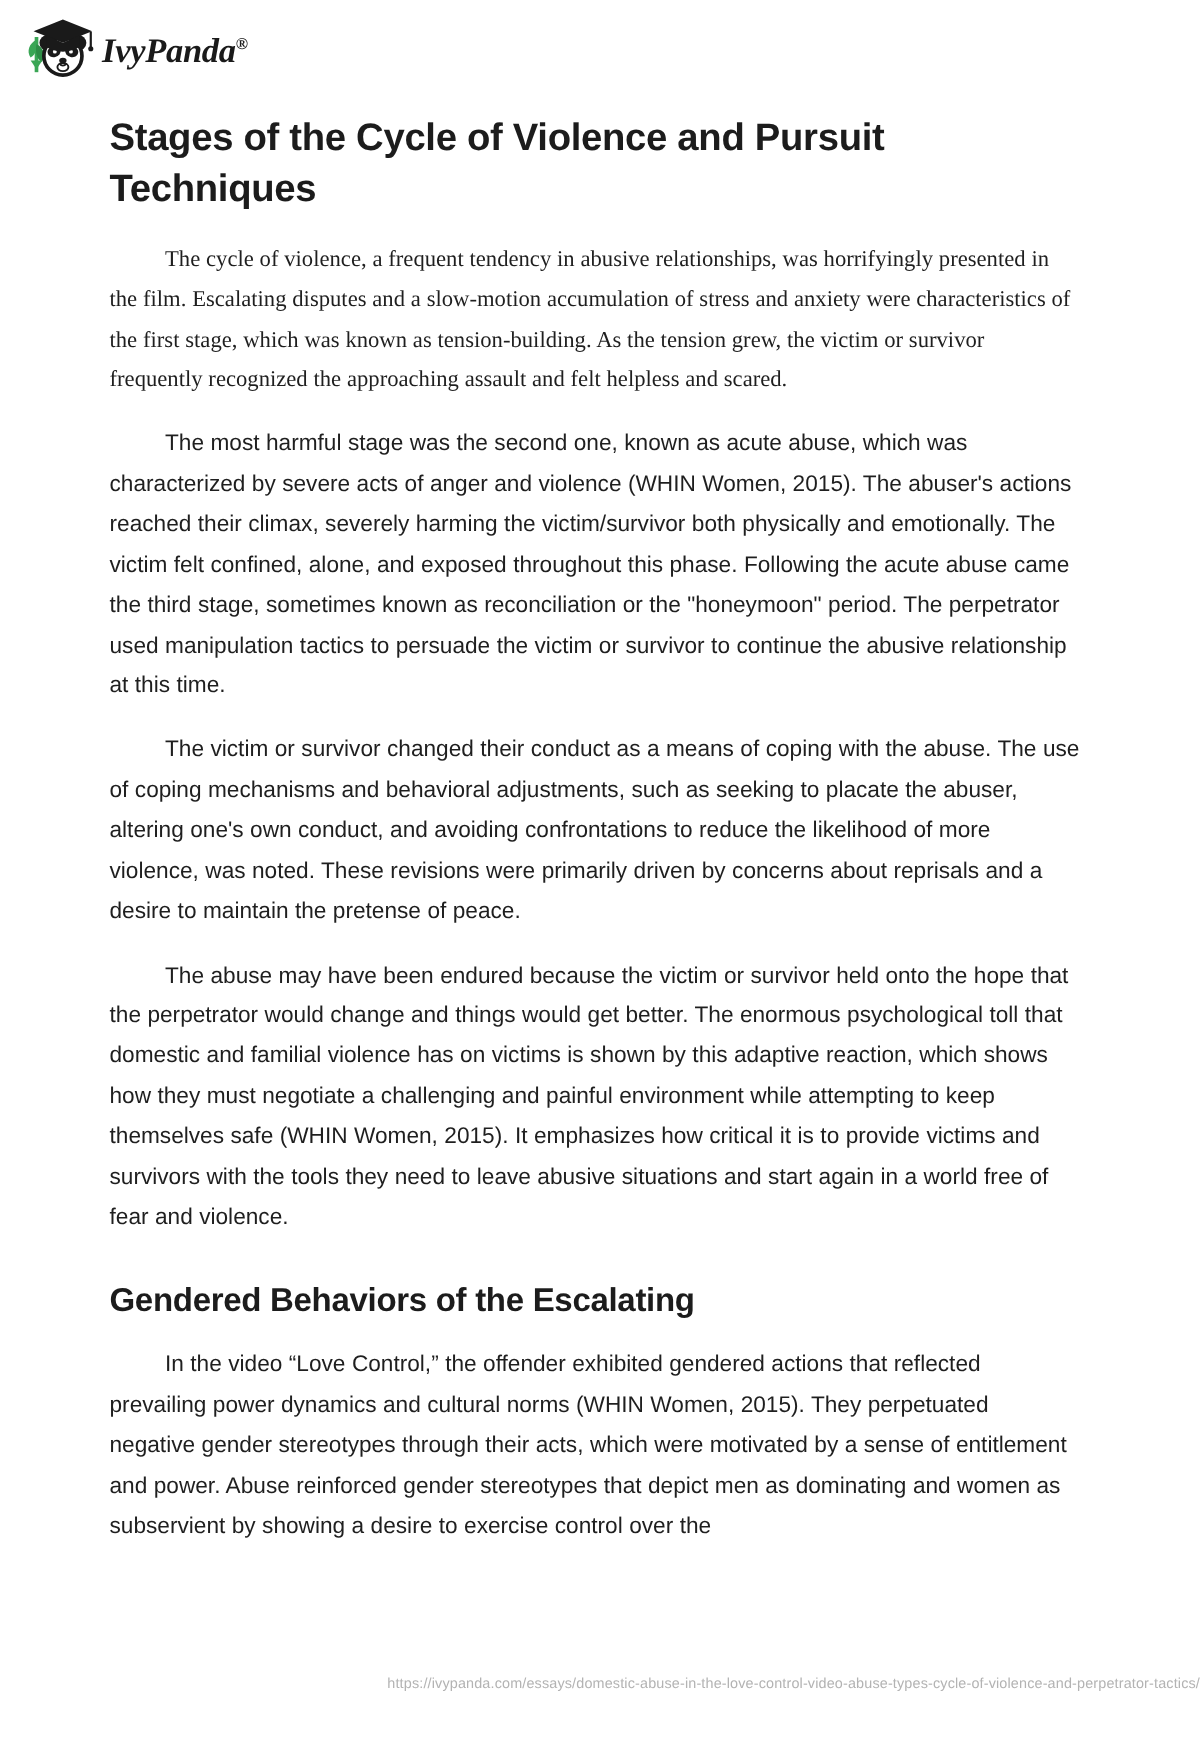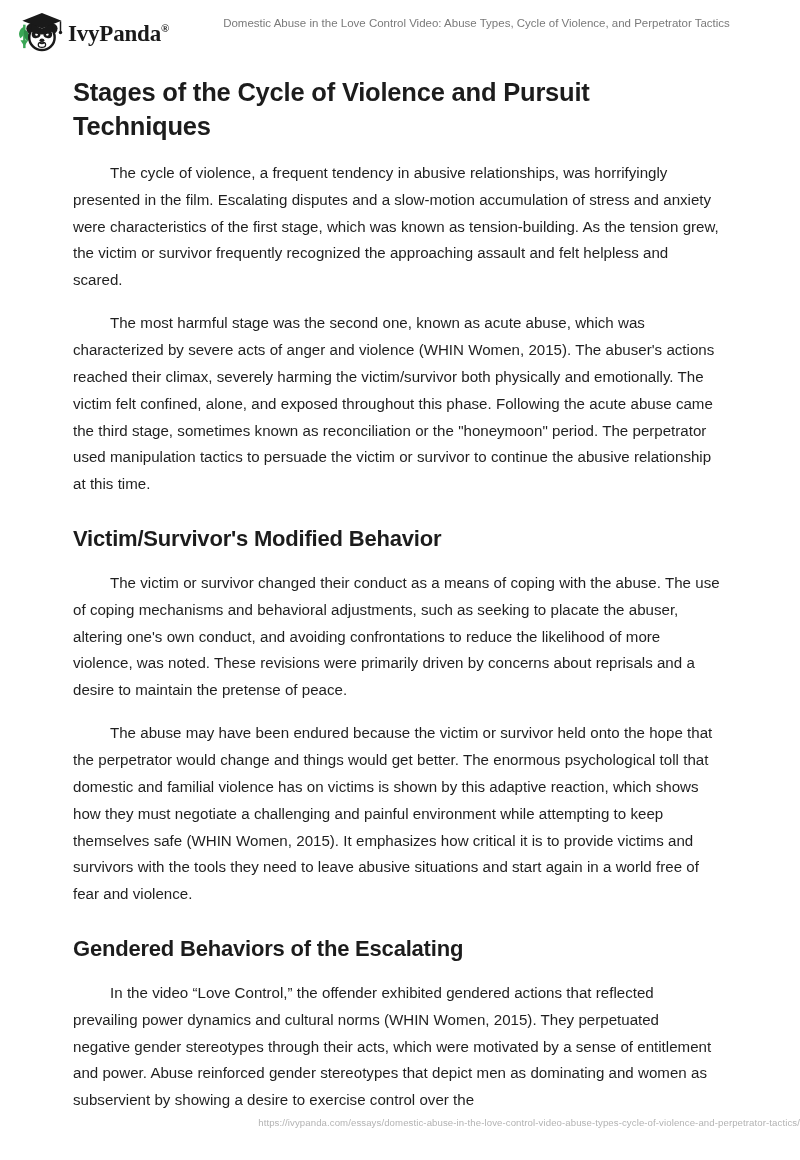--- a/index.html
+++ b/index.html
@@ -19,20 +19,21 @@
 
   
   .page-header {
     position: absolute;
     top: 0; left: 0;
     width: 800px;
     height: 62px;
     display: flex;
     align-items: flex-start;
     padding-top: 10px;
+    font-style: italic;
   }
   .brand {
     display: flex;
     align-items: center;
     margin-left: 14px;
     flex: 0 0 auto;
     gap: 4px;
   }
   .brand-mark {
     width: 50px;
@@ -90,21 +91,21 @@
   }
   p.body-text {
     font-size: 15.1px;
     line-height: 1.78;
     color: #1f1f1f;
     margin: 16px 0 0 0;
     text-indent: 37px;
     text-align: left;
     word-spacing: 0.1px;
   }
-  .spacer-top-1 { margin-top: 22px; }
+  .spacer-top-1 { margin-top: 22px; font-family: Liberation Serif, serif; }
 
   
   .page-footer {
     position: absolute;
     left: 0;
     top: 1112px;
     width: 800px;
     text-align: right;
   }
   .footer-url {
@@ -147,31 +148,29 @@
           <path d="M56 6 L96 22 L56 38 L16 22 Z" fill="#1a1a1a"></path>
           <path d="M34 28 L34 44 Q56 56 78 44 L78 28 L56 38 Z" fill="#1a1a1a"></path>
           <path d="M94 23 L94 44" stroke="#1a1a1a" stroke-width="3" fill="none"></path>
           <circle cx="94" cy="46" r="3.5" fill="#1a1a1a"></circle>
         </g>
       </svg>
     </span>
     <span class="brand-wordmark"><span>IvyPanda</span><span class="reg">®</span></span>
   </div>
 
-  <div class="header-title">Domestic Abuse in the Love Control Video: Abuse Types, Cycle of Violence, and Perpetrator Tactics</div>
 </div>
 
 <div class="doc">
 
   <h1 class="section-title">Stages of the Cycle of Violence and Pursuit Techniques</h1>
 
   <p class="body-text spacer-top-1">The cycle of violence, a frequent tendency in abusive relationships, was horrifyingly presented in the film. Escalating disputes and a slow-motion accumulation of stress and anxiety were characteristics of the first stage, which was known as tension-building. As the tension grew, the victim or survivor frequently recognized the approaching assault and felt helpless and scared.</p>
   <p class="body-text">The most harmful stage was the second one, known as acute abuse, which was characterized by severe acts of anger and violence (WHIN Women, 2015). The abuser's actions reached their climax, severely harming the victim/survivor both physically and emotionally. The victim felt confined, alone, and exposed throughout this phase. Following the acute abuse came the third stage, sometimes known as reconciliation or the "honeymoon" period. The perpetrator used manipulation tactics to persuade the victim or survivor to continue the abusive relationship at this time.</p>
 
-  <h2 class="section-title">Victim/Survivor's Modified Behavior</h2>
 
   <p class="body-text">The victim or survivor changed their conduct as a means of coping with the abuse. The use of coping mechanisms and behavioral adjustments, such as seeking to placate the abuser, altering one's own conduct, and avoiding confrontations to reduce the likelihood of more violence, was noted. These revisions were primarily driven by concerns about reprisals and a desire to maintain the pretense of peace.</p>
   <p class="body-text">The abuse may have been endured because the victim or survivor held onto the hope that the perpetrator would change and things would get better. The enormous psychological toll that domestic and familial violence has on victims is shown by this adaptive reaction, which shows how they must negotiate a challenging and painful environment while attempting to keep themselves safe (WHIN Women, 2015). It emphasizes how critical it is to provide victims and survivors with the tools they need to leave abusive situations and start again in a world free of fear and violence.</p>
 
   <h2 class="section-title">Gendered Behaviors of the Escalating</h2>
 
   <p class="body-text">In the video “Love Control,” the offender exhibited gendered actions that reflected prevailing power dynamics and cultural norms (WHIN Women, 2015). They perpetuated negative gender stereotypes through their acts, which were motivated by a sense of entitlement and power. Abuse reinforced gender stereotypes that depict men as dominating and women as subservient by showing a desire to exercise control over the</p>
 </div>
 
 <div class="page-footer">

